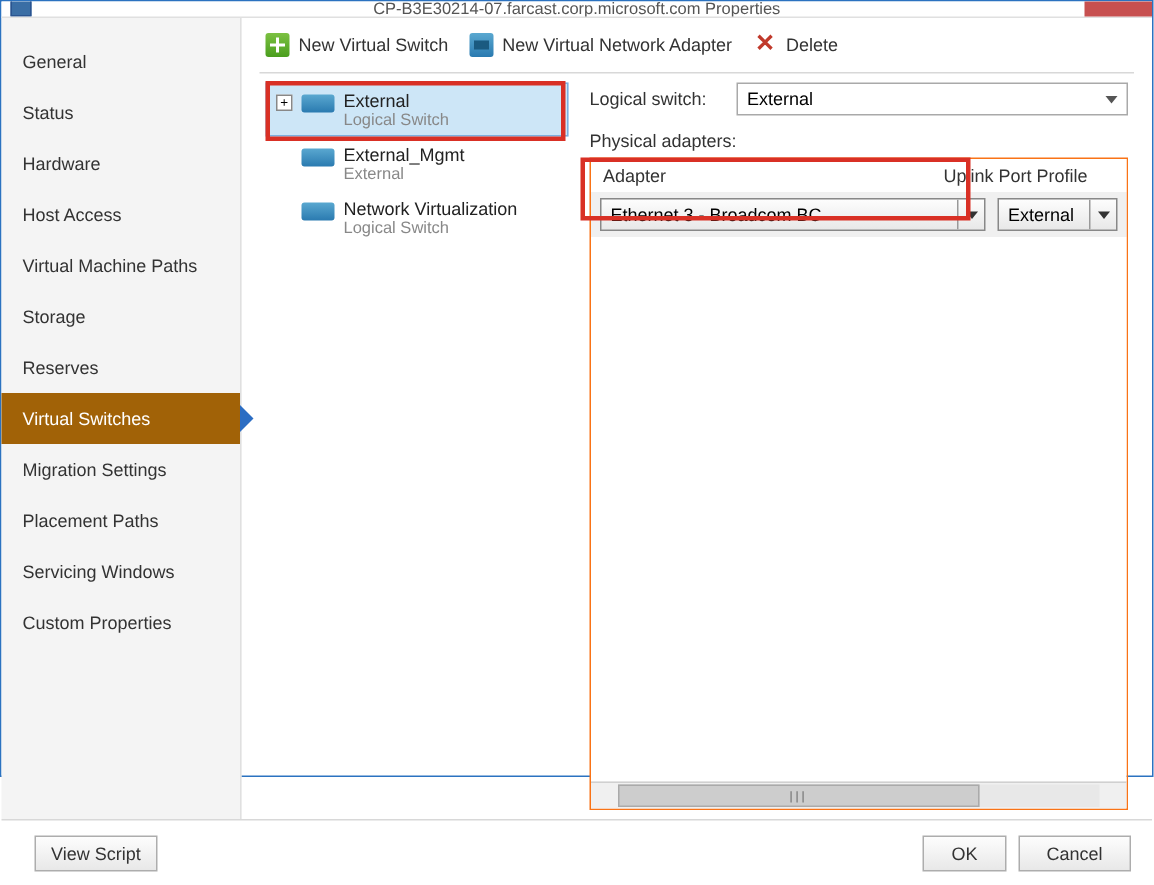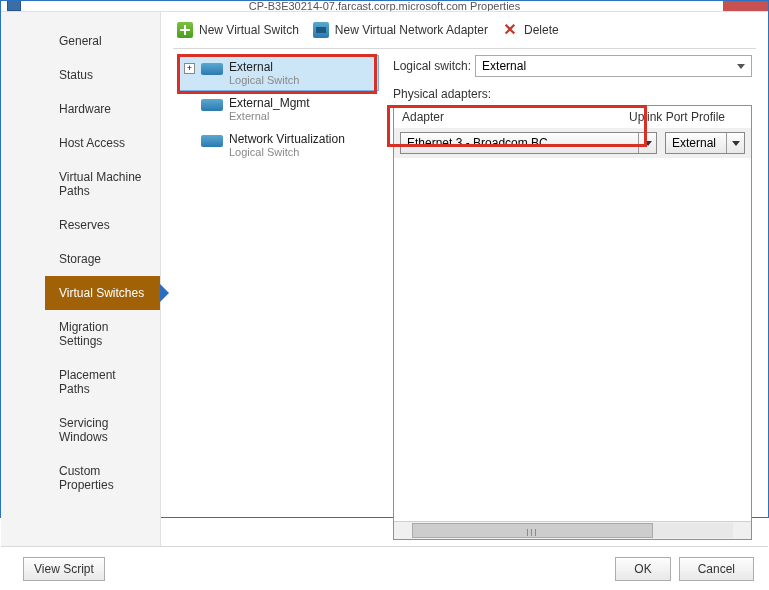--- a/index.html
+++ b/index.html
@@ -8,21 +8,21 @@
     .window-border { width: 769px; height: 518px; border: 1px solid #2b72c0; background: #fff; position: relative; }
     
     .titlebar { height: 11px; background: #fff; border-bottom: 1px solid #e0e0e0; position: relative; overflow: hidden; }
     .titlebar-text { text-align: center; color: #555; font-size: 11px; line-height: 11px; white-space: nowrap; }
     .app-icon { position: absolute; left: 6px; top: -4px; width: 14px; height: 14px; background: #3a6ea5; border: 1px solid #2a5490; }
     .close-btn { position: absolute; right: 0; top: -4px; width: 45px; height: 20px; background: #c75050; }
     
     .content { display: flex; height: 534px; }
     
     .sidebar { width: 160px; background: #f4f4f4; border-right: 1px solid #e0e0e0; padding-top: 12px; }
-    .sidebar-item { padding: 10px 14px; color: #333; cursor: pointer; position: relative; margin-left: 44px; }
+    .sidebar-item { padding: 10px 14px; color: #333; cursor: pointer; position: relative; }
     .sidebar-item.active { background: #a16207; color: #fff; }
     .sidebar-item.active::after { content: ''; position: absolute; right: -9px; top: 50%; margin-top: -9px; border-left: 9px solid #2b6dc3; border-top: 9px solid transparent; border-bottom: 9px solid transparent; }
     
     .main { flex: 1; display: flex; flex-direction: column; }
     
     .toolbar { padding: 8px 12px; display: flex; align-items: center; gap: 6px; }
     .tb-btn { display: inline-flex; align-items: center; gap: 6px; color: #333; cursor: pointer; padding: 2px 4px; }
     .icon-sm { width: 16px; height: 16px; display: inline-block; }
     .plus-icon { background: linear-gradient(to bottom, #7cc142, #4a9e1e); border-radius: 2px; position: relative; }
     .plus-icon::before, .plus-icon::after { content: ''; position: absolute; background: #fff; }
@@ -38,21 +38,21 @@
     .tree-item { padding: 4px 6px 4px 6px; display: flex; align-items: flex-start; gap: 6px; cursor: pointer; border: 1px solid transparent; }
     .tree-item.selected { background: #cde6f7; border: 1px solid #7bb0e0; }
     .tree-expand { width: 11px; height: 11px; border: 1px solid #888; background: #fff; font-size: 9px; line-height: 9px; text-align: center; margin-top: 3px; cursor: pointer; }
     .tree-spacer { width: 11px; display: inline-block; }
     .nic-tree-icon { width: 22px; height: 12px; background: linear-gradient(to bottom, #5aa8d0, #2a7ab0); border-radius: 2px; margin-top: 3px; flex-shrink: 0; }
     .tree-label { display: flex; flex-direction: column; }
     .tree-title { color: #222; }
     .tree-sub { color: #888; font-size: 11px; }
     
     .details { flex: 1; padding: 6px 4px 6px 10px; display: flex; flex-direction: column; position: relative; }
-    .row { display: flex; align-items: center; gap: 4px; margin-bottom: 10px; }
+    .row { display: flex; align-items: center; gap: 20px; margin-bottom: 10px; }
     .lbl { color: #333; }
     .dropdown { flex: 1; border: 1px solid #a9a9a9; background: #fff; height: 22px; display: flex; align-items: center; padding: 0 6px; position: relative; }
     .dropdown::after { content: ''; position: absolute; right: 6px; top: 8px; border-left: 4px solid transparent; border-right: 4px solid transparent; border-top: 5px solid #555; }
     
     .grid { border: 1px solid #f97316; flex: 1; display: flex; flex-direction: column; position: relative; min-height: 0; }
     .grid-header { display: flex; background: #fff; }
     .gh { padding: 4px 8px; color: #333; }
     .gh1 { flex: 1; }
     .gh2 { width: 130px; }
     .grid-row { display: flex; align-items: center; padding: 4px 6px; gap: 8px; background: #f0f0f0; }
@@ -86,22 +86,22 @@
     <span class="close-btn"></span>
   </div>
 
   <div class="content">
     <div class="sidebar">
       <div class="sidebar-item">General</div>
       <div class="sidebar-item">Status</div>
       <div class="sidebar-item">Hardware</div>
       <div class="sidebar-item">Host Access</div>
       <div class="sidebar-item">Virtual Machine Paths</div>
+      <div class="sidebar-item">Storage</div>
       <div class="sidebar-item">Reserves</div>
-      <div class="sidebar-item">Storage</div>
       <div class="sidebar-item active">Virtual Switches</div>
       <div class="sidebar-item">Migration Settings</div>
       <div class="sidebar-item">Placement Paths</div>
       <div class="sidebar-item">Servicing Windows</div>
       <div class="sidebar-item">Custom Properties</div>
     </div>
 
     <div class="main">
       <div class="toolbar">
         <span class="tb-btn">

